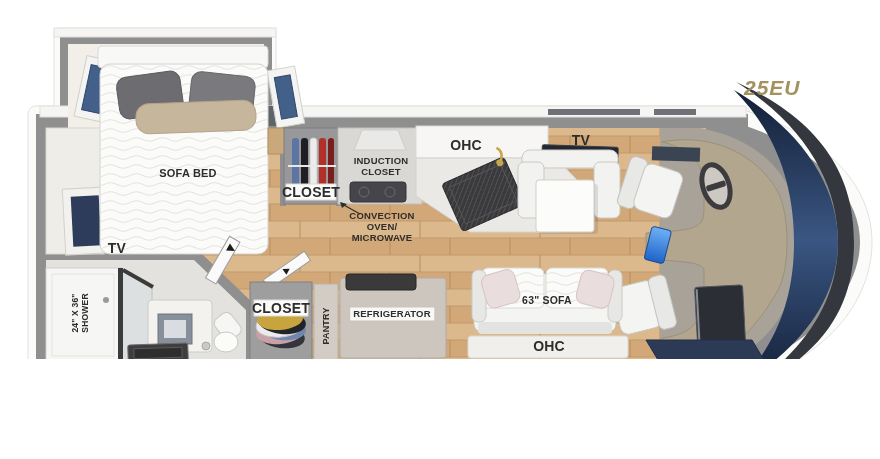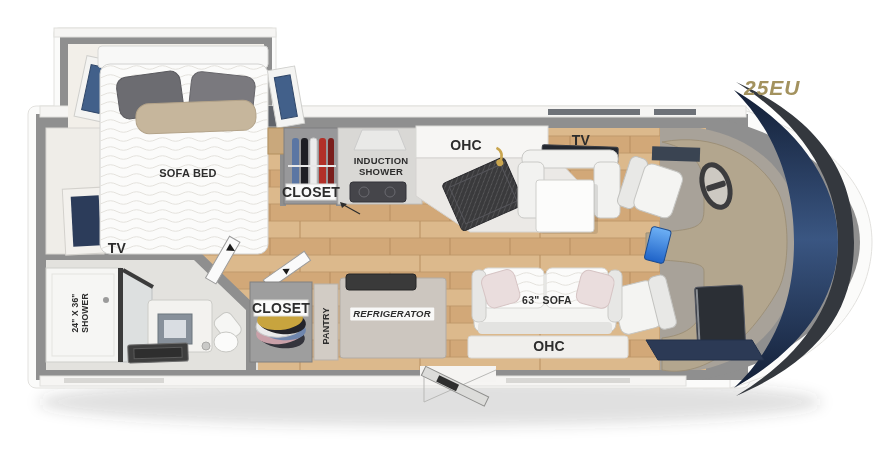--- a/index.html
+++ b/index.html
@@ -1,17 +1,17 @@
 <!DOCTYPE html>
 <html><head>
 <meta charset="utf-8">
 <style>
   html,body{margin:0;padding:0;background:#ffffff;}
   .stage{
-    position:relative;width:880px;height:459px;overflow:hidden;
+    position:relative;width:880px;height:359px;overflow:hidden;
     background:#ffffff;
     font-family:"Liberation Sans", sans-serif;
     border-radius:23px;
   }
   .plan-svg{position:absolute;left:0;top:0;}
   .lbl{
     position:absolute;
     transform:translate(-50%,-50%);
     font-weight:700;
     font-size:14px;
@@ -298,25 +298,28 @@
   </g>
 
   <polygon points="646,340 752,340 764,360 658,360" fill="#2c3a55" stroke="#22304a"></polygon>
 </svg>
 
 <div class="model-label">25EU</div>
 
 <div class="lbl" style="left:188px;top:173px;font-size:11px;">SOFA BED</div>
 <div class="lbl" style="left:311px;top:192px;">CLOSET</div>
 <div class="lbl" style="left:381px;top:166px;font-size:9.5px;">INDUCTION
-SHOWER</div>
+CLOSET</div>
 <div class="lbl" style="left:466px;top:145px;">OHC</div>
+<div class="lbl" style="left:382px;top:227px;font-size:9.5px;">CONVECTION
+OVEN/
+MICROWAVE</div>
 <div class="lbl" style="left:581px;top:140px;">TV</div>
 <div class="lbl" style="left:117px;top:248px;">TV</div>
 <div class="lbl vertical small" style="left:80px;top:313px;">24" X 36"
 SHOWER</div>
 <div class="lbl" style="left:281px;top:308px;">CLOSET</div>
 <div class="lbl vertical" style="left:326px;top:326px;font-size:9px;">PANTRY</div>
-<div class="lbl plate" style="left:392px;top:314px;font-size:9.5px;font-style:italic;">REFRIGERATOR</div>
+<div class="lbl plate" style="left:392px;top:314px;font-size:9.5px;">REFRIGERATOR</div>
 <div class="lbl" style="left:547px;top:300px;font-size:10.5px;">63" SOFA</div>
 <div class="lbl" style="left:549px;top:346px;">OHC</div>
 
 </div>
 
 </body></html>

